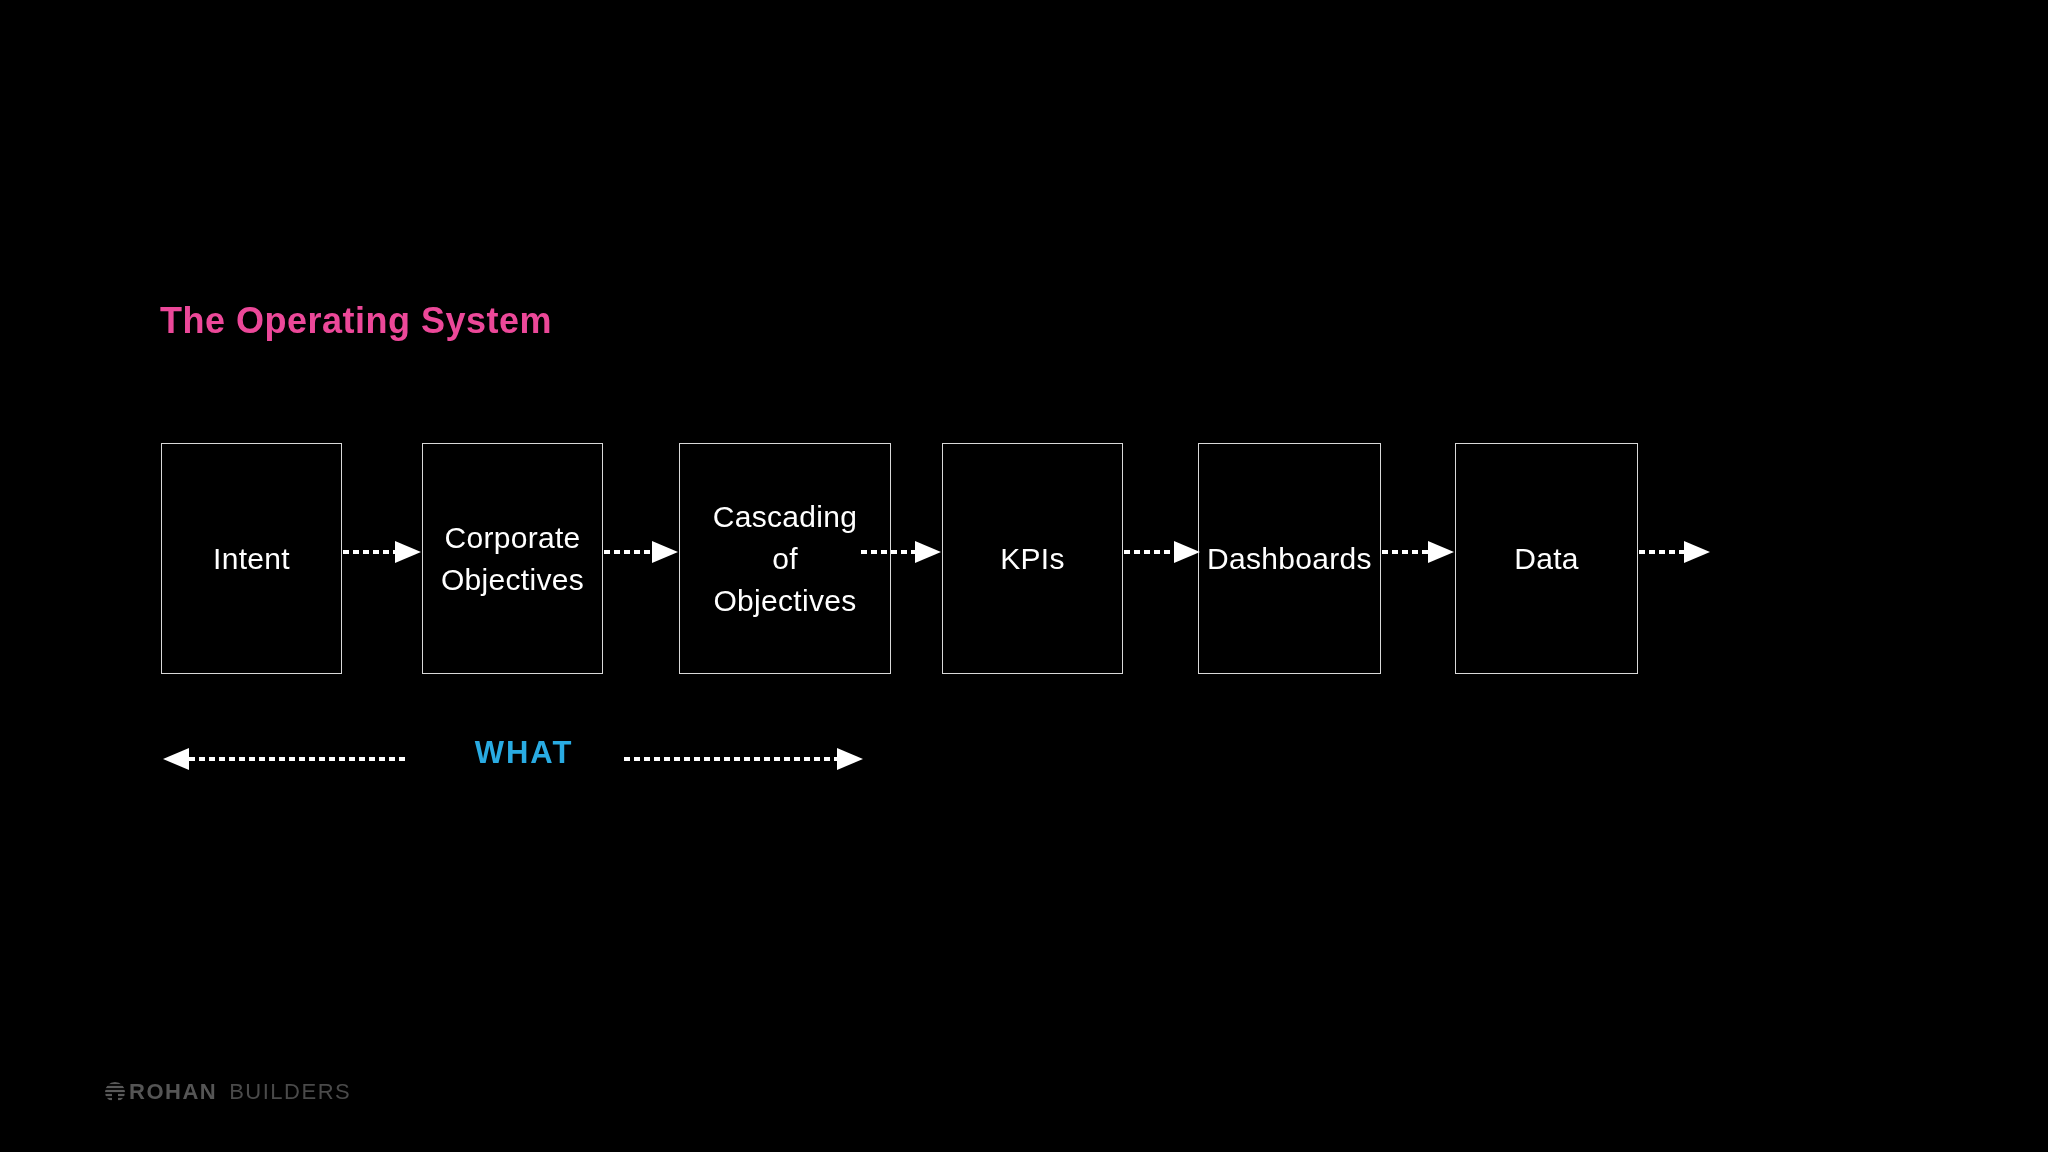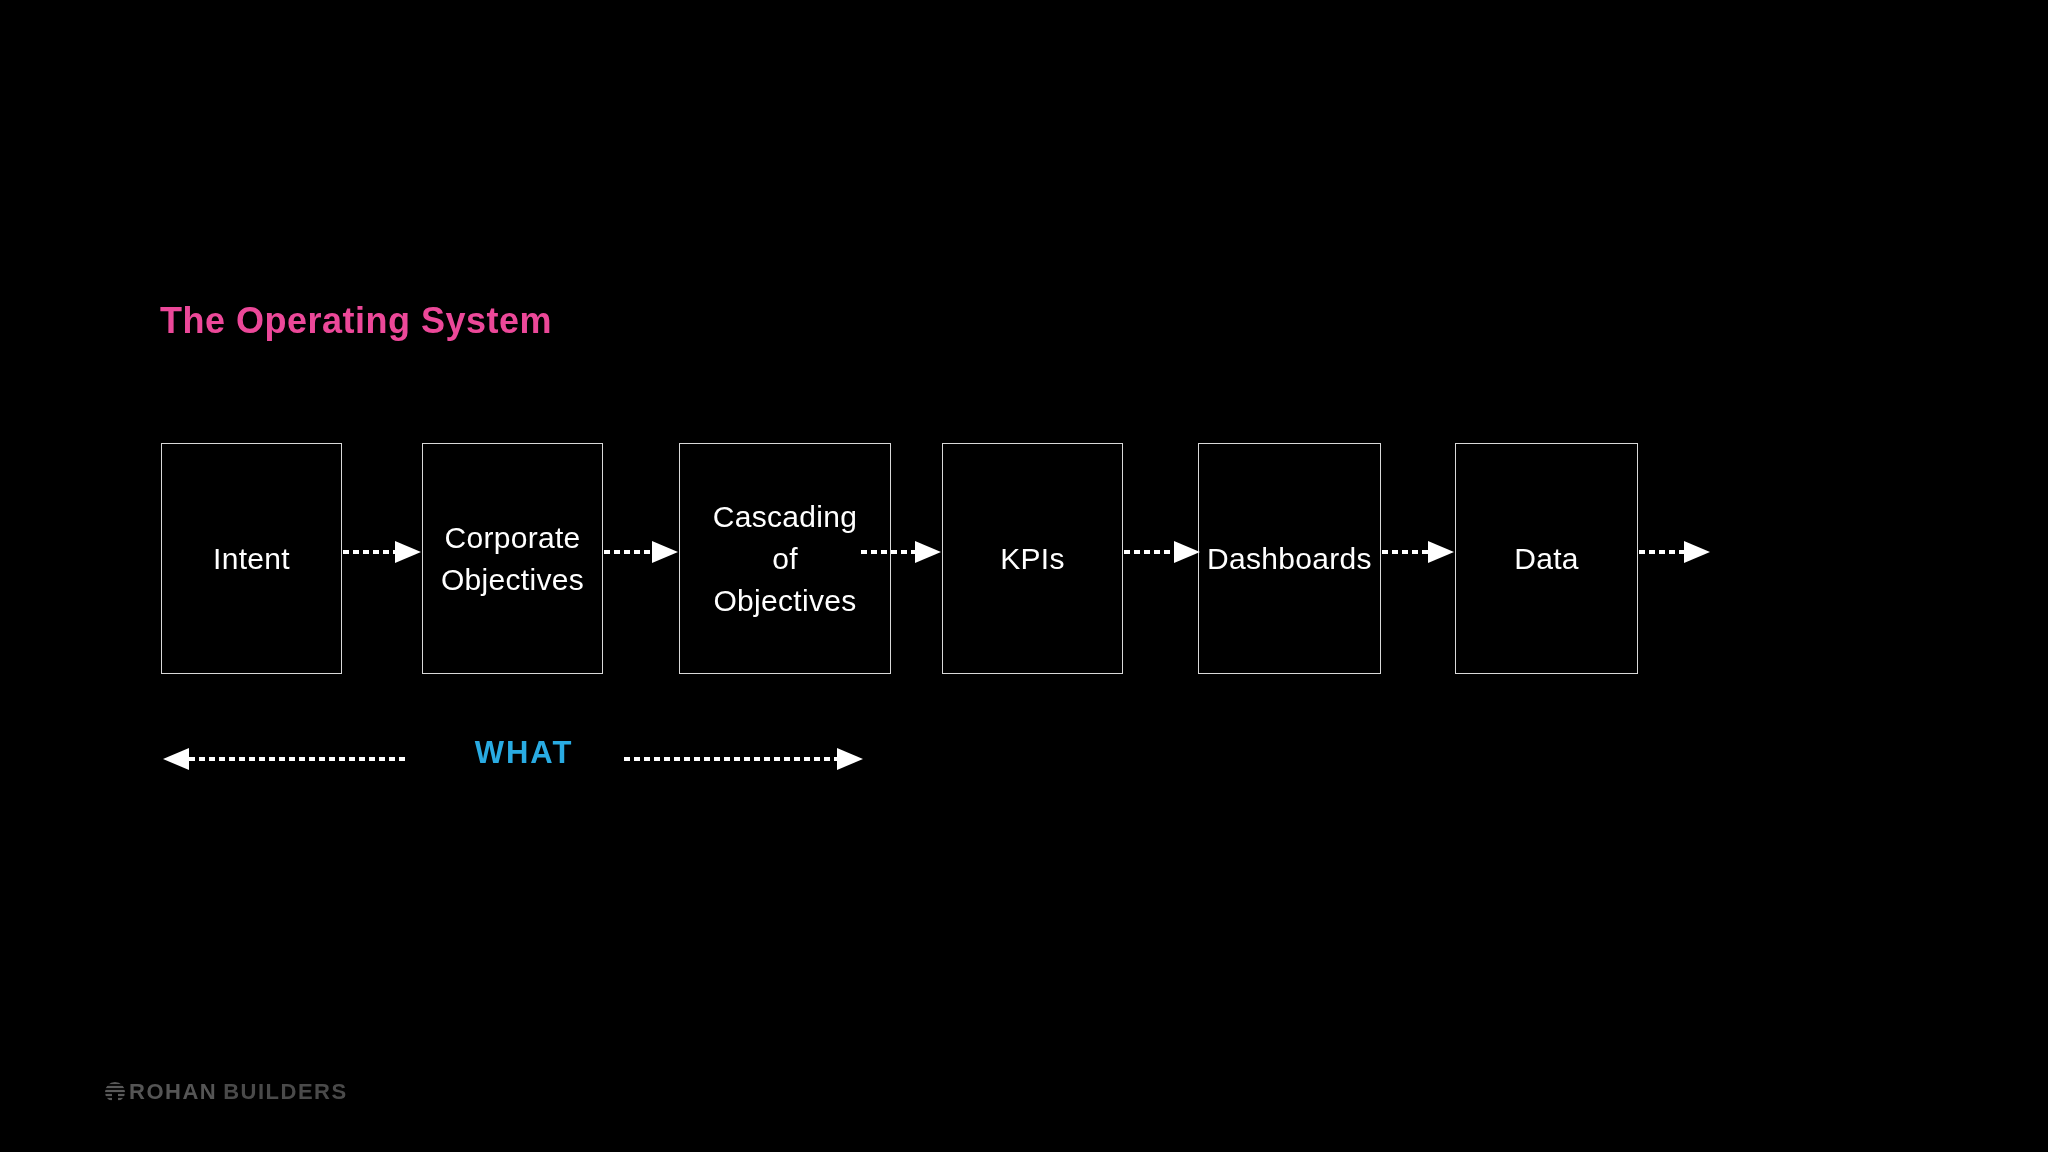--- a/index.html
+++ b/index.html
@@ -136,24 +136,24 @@
     background: #000000;
   }
   .logo-text-bold {
     font-size: 22px;
     font-weight: 700;
     letter-spacing: 1.5px;
     color: #555555;
   }
   .logo-text-light {
     font-size: 22px;
-    font-weight: 700;
+    font-weight: 400;
     letter-spacing: 1.5px;
     color: #4A4A4A;
-    margin-left: 6px;
+    margin-left: 12px;
   }
 </style>
 </head>
 <body>
 
 <div class="slide">
 
   <div class="page-title">The Operating System</div>
 
   <div class="flow-box box-1">

